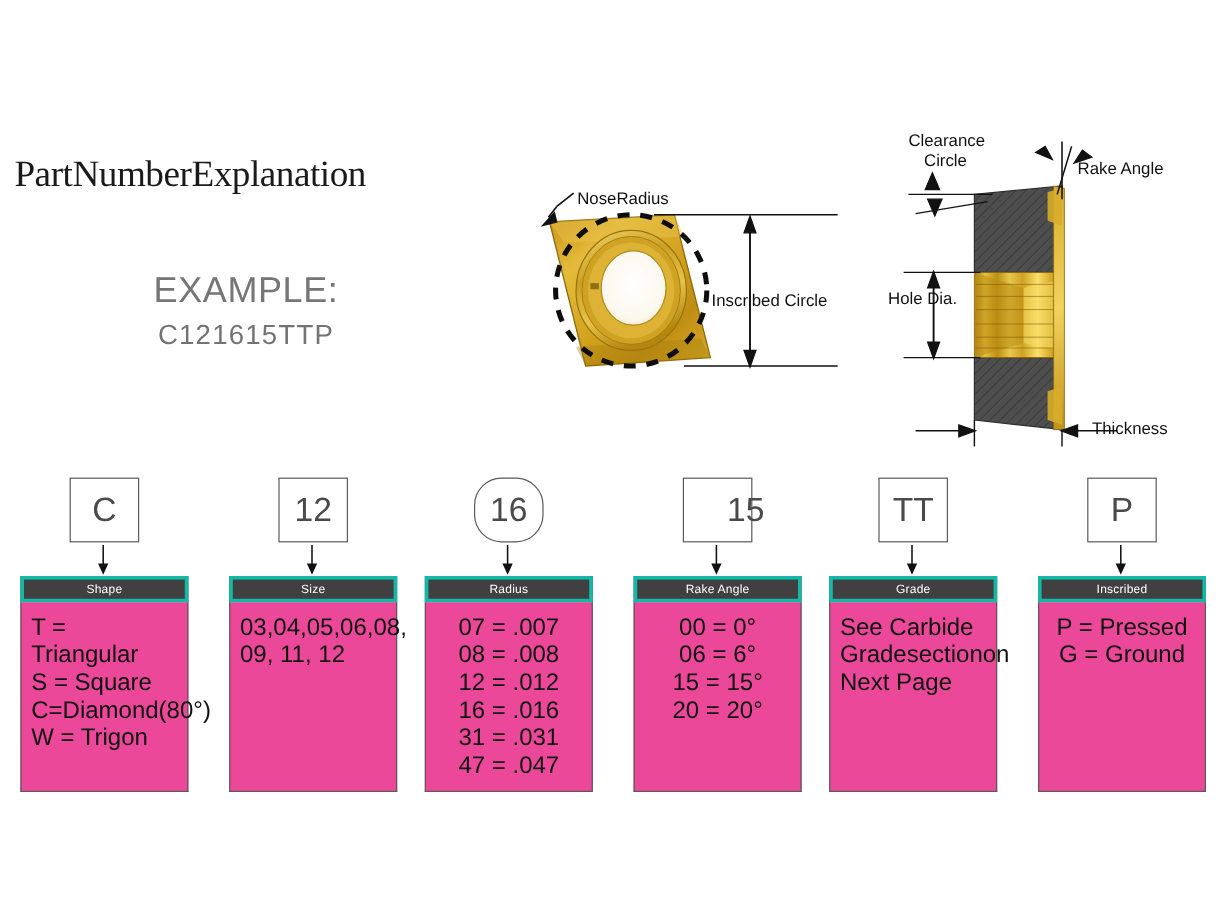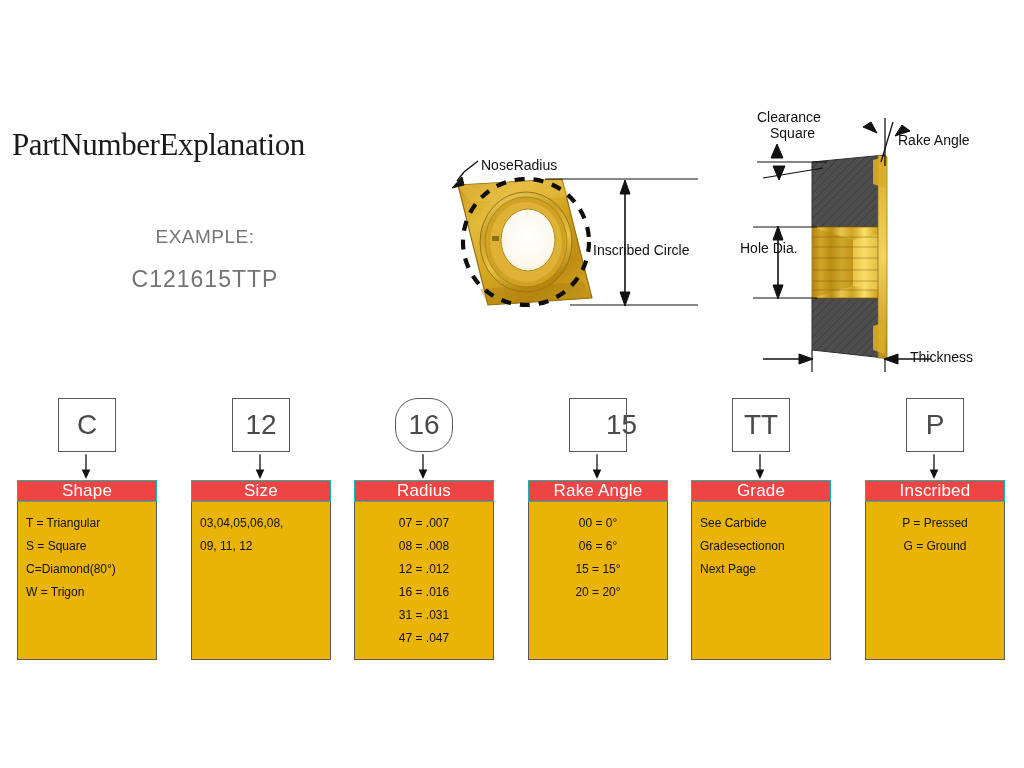--- a/index.html
+++ b/index.html
@@ -27,21 +27,21 @@
     letter-spacing: -0.4px;
     white-space: nowrap;
     font-family: Liberation Serif, serif;
   }
   #example-label {
     position: absolute;
     left: 10px;
     top: 226px;
     width: 390px;
     text-align: center;
-    font-size: 19px;
+    font-size: 30px;
     color: #767676;
     letter-spacing: 0.5px;
   }
   #example-code {
     position: absolute;
     left: 10px;
     top: 266px;
     width: 390px;
     text-align: center;
     font-size: 23px;
@@ -76,38 +76,38 @@
 
   
   .column {
     position: absolute;
     top: 480px;
     width: 140px;
     height: 180px;
   }
   .col-header {
     height: 22px;
-    background: #ef4444;
-    border: 1px solid #14b8a6;
+    background: #404040;
+    border: 3px solid #14b8a6;
     box-sizing: border-box;
     color: #ffffff;
-    font-size: 17px;
+    font-size: 10px;
     display: flex;
     align-items: center;
     justify-content: center;
     letter-spacing: 0.2px;
   }
   .col-body {
     height: 158px;
     border: 1.2px solid #5a5a5a;
     border-top: none;
     box-sizing: border-box;
-    background: #eab308;
+    background: #ec4899;
     padding: 10px 8px 0 8px;
-    font-size: 12px;
+    font-size: 20px;
     color: #111111;
     line-height: 23px;
   }
   .col-body.center { text-align: center; }
   .col-body.left   { text-align: left; }
 
   
   .arrow-down {
     position: absolute;
     width: 12px;
@@ -258,21 +258,21 @@
       <line x1="77" y1="250" x2="77" y2="272" stroke-width="1.2"></line>
       <line x1="150" y1="258" x2="150" y2="272" stroke-width="1.2"></line>
       <line x1="28" y1="259" x2="70" y2="259" stroke-width="1.3"></line>
       <polygon points="78,259 64,254 64,264 Z"></polygon>
       <line x1="196" y1="259" x2="158" y2="259" stroke-width="1.3"></line>
       <polygon points="149,259 163,254 163,264 Z"></polygon>
     </g>
   </svg>
 
   <div class="fig-label" style="left:757px; top:110px; font-size:14px;">Clearance</div>
-  <div class="fig-label" style="left:770px; top:126px; font-size:14px;">Square</div>
+  <div class="fig-label" style="left:770px; top:126px; font-size:14px;">Circle</div>
   <div class="fig-label" style="left:898px; top:133px; font-size:14px;">Rake Angle</div>
   <div class="fig-label" style="left:740px; top:241px; font-size:14px;">Hole Dia.</div>
   <div class="fig-label" style="left:910px; top:350px; font-size:14px;">Thickness</div>
 
   <div id="columns-layer">
       <div class="code-box" style="left: 58px;">
         <span>C</span>
       </div>
       <svg class="arrow-down" width="14" height="30" viewBox="0 0 14 30" style="left: 80px; top: 452px;">
         <line x1="7" y1="0" x2="7" y2="21" stroke="#111111" stroke-width="1.5"></line>

